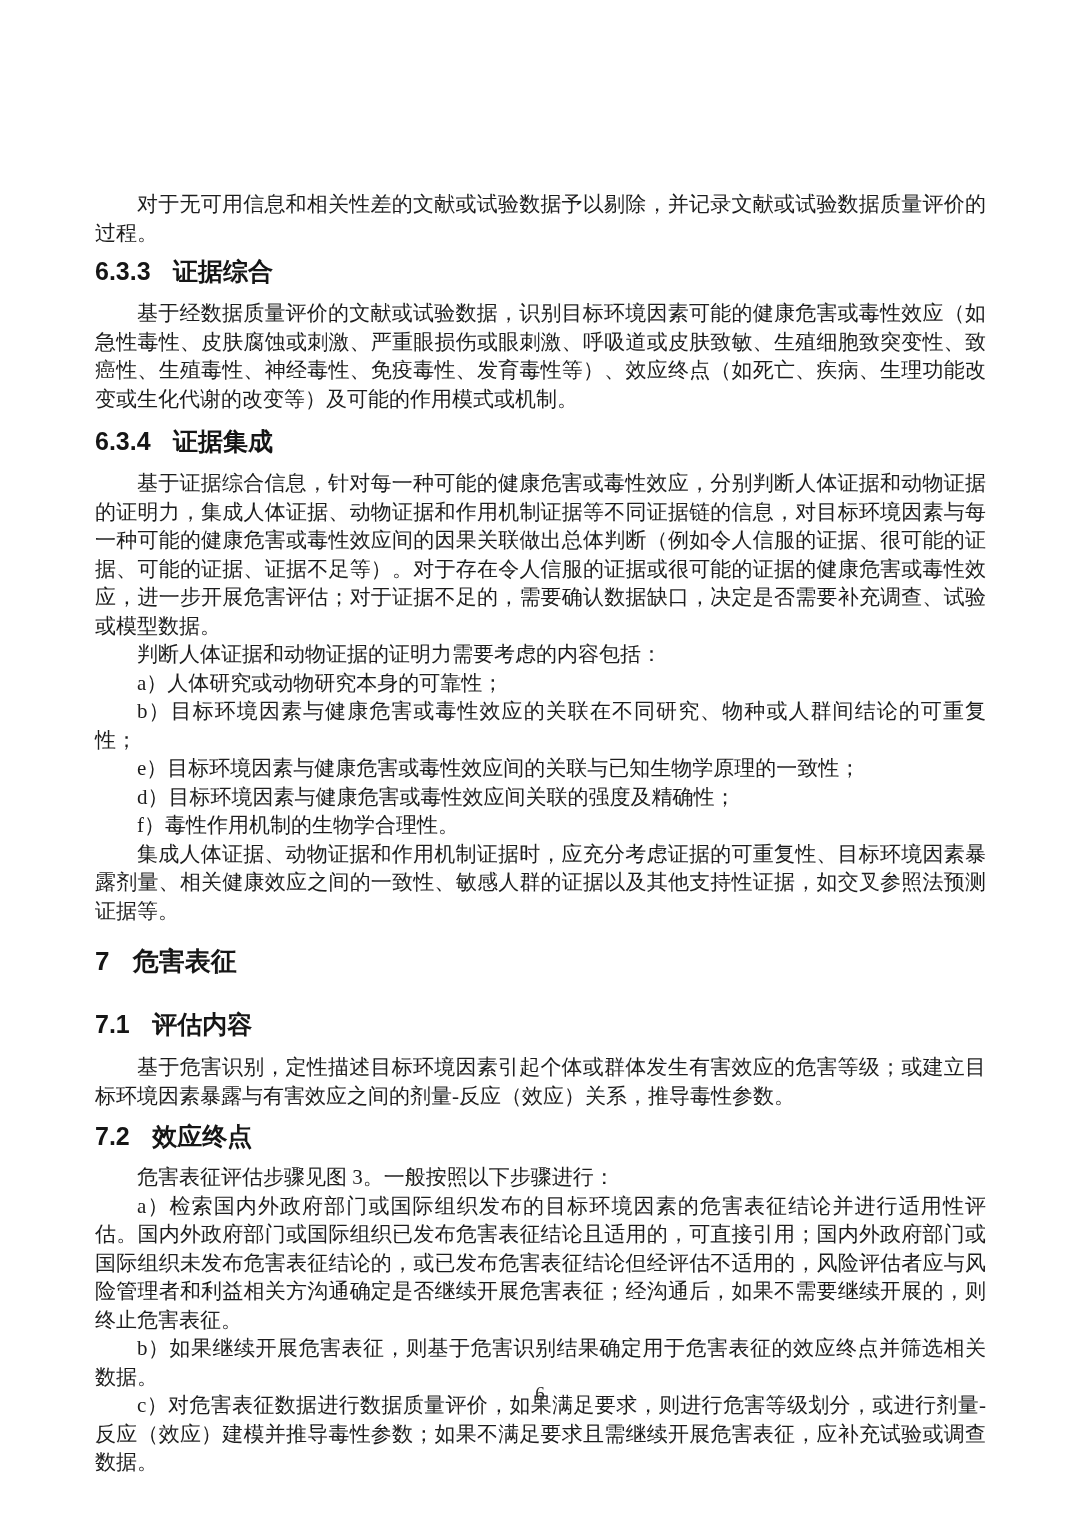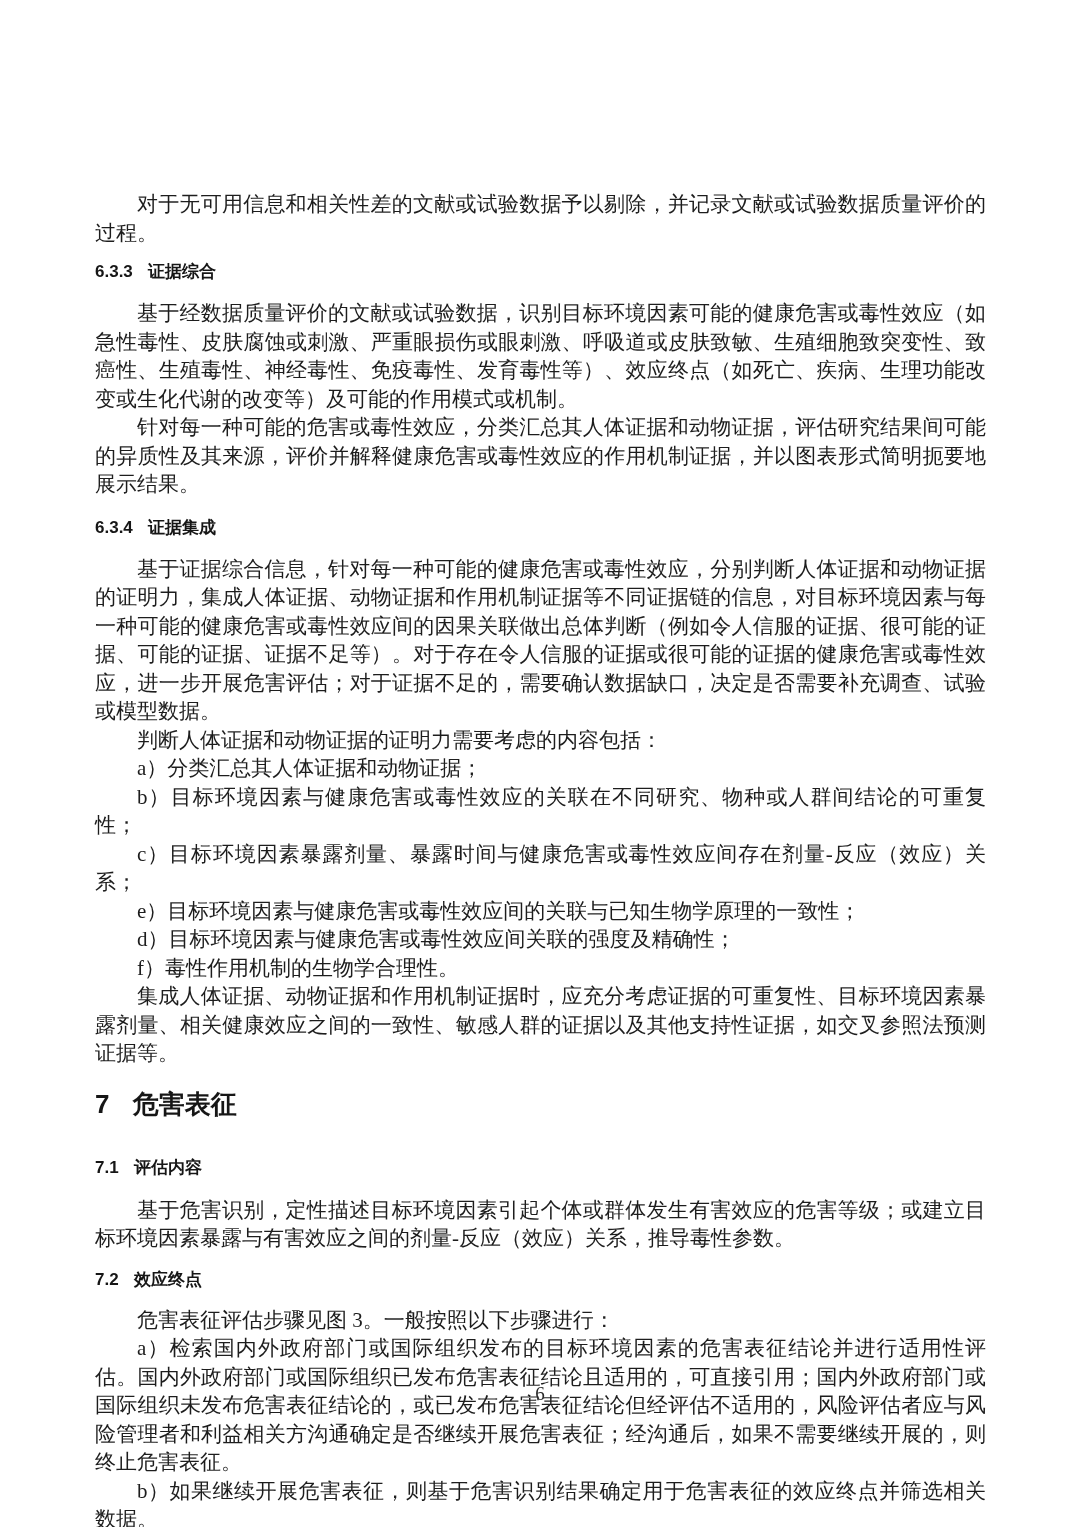--- a/index.html
+++ b/index.html
@@ -29,21 +29,21 @@
   }
   .list-item {
     margin: 0;
     text-align: justify;
     text-indent: 2em;
     word-break: break-all;
   }
   h2, h3 {
     font-family: "Liberation Sans", "DejaVu Sans", sans-serif;
     font-weight: 700;
-    font-size: 17px;
+    font-size: 25px;
     line-height: 29px;
     color: #161616;
     margin: 0;
   }
   .h-633   { margin: 10px 0 13px; }
   .h-634   { margin: 14px 0 13px; }
   .h-7     { margin: 22px 0 0;   font-size: 26px; }
   .h-71    { margin: 34px 0 14px; }
   .h-72    { margin: 12px 0 12px; }
   .sec-num {
@@ -67,32 +67,30 @@
 
 <div class="page">
 
   <p class="para">对于无可用信息和相关性差的文献或试验数据予以剔除，并记录文献或试验数据质量评价的过程。</p>
 
   <h3 class="h-633">
     <span class="sec-num">6.3.3</span><span>证据综合</span>
   </h3>
 
   <p class="para">基于经数据质量评价的文献或试验数据，识别目标环境因素可能的健康危害或毒性效应（如急性毒性、皮肤腐蚀或刺激、严重眼损伤或眼刺激、呼吸道或皮肤致敏、生殖细胞致突变性、致癌性、生殖毒性、神经毒性、免疫毒性、发育毒性等）、效应终点（如死亡、疾病、生理功能改变或生化代谢的改变等）及可能的作用模式或机制。</p>
-  <p class="para">针对每一种可能的危害或毒性效应，分类汇总其人体证据和动物证据，评估研究结果间可能的异质性及其来源，评价并解释健康危害或毒性效应的作用机制证据，并以图表形式简明扼要地展示结果。</p>
 
   <h3 class="h-634">
     <span class="sec-num">6.3.4</span><span>证据集成</span>
   </h3>
 
   <p class="para">基于证据综合信息，针对每一种可能的健康危害或毒性效应，分别判断人体证据和动物证据的证明力，集成人体证据、动物证据和作用机制证据等不同证据链的信息，对目标环境因素与每一种可能的健康危害或毒性效应间的因果关联做出总体判断（例如令人信服的证据、很可能的证据、可能的证据、证据不足等）。对于存在令人信服的证据或很可能的证据的健康危害或毒性效应，进一步开展危害评估；对于证据不足的，需要确认数据缺口，决定是否需要补充调查、试验或模型数据。</p>
   <p class="para">判断人体证据和动物证据的证明力需要考虑的内容包括：</p>
 
-  <p class="list-item">a）分类汇总其人体证据和动物证据；</p>
+  <p class="list-item">a）人体研究或动物研究本身的可靠性；</p>
   <p class="list-item">b）目标环境因素与健康危害或毒性效应的关联在不同研究、物种或人群间结论的可重复性；</p>
-  <p class="list-item">c）目标环境因素暴露剂量、暴露时间与健康危害或毒性效应间存在剂量-反应（效应）关系；</p>
   <p class="list-item">e）目标环境因素与健康危害或毒性效应间的关联与已知生物学原理的一致性；</p>
   <p class="list-item">d）目标环境因素与健康危害或毒性效应间关联的强度及精确性；</p>
   <p class="list-item">f）毒性作用机制的生物学合理性。</p>
 
   <p class="para">集成人体证据、动物证据和作用机制证据时，应充分考虑证据的可重复性、目标环境因素暴露剂量、相关健康效应之间的一致性、敏感人群的证据以及其他支持性证据，如交叉参照法预测证据等。</p>
 
   <h2 class="h-7">
     <span class="sec-num">7</span><span>危害表征</span>
   </h2>
 

